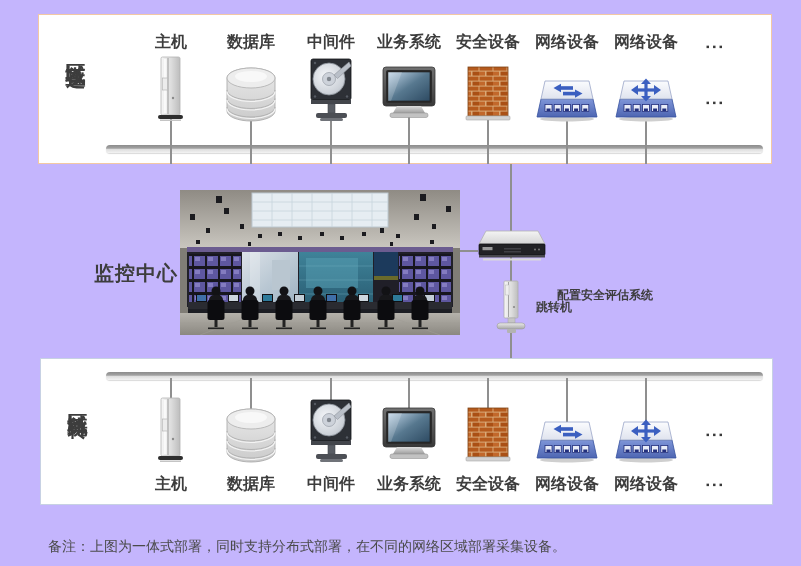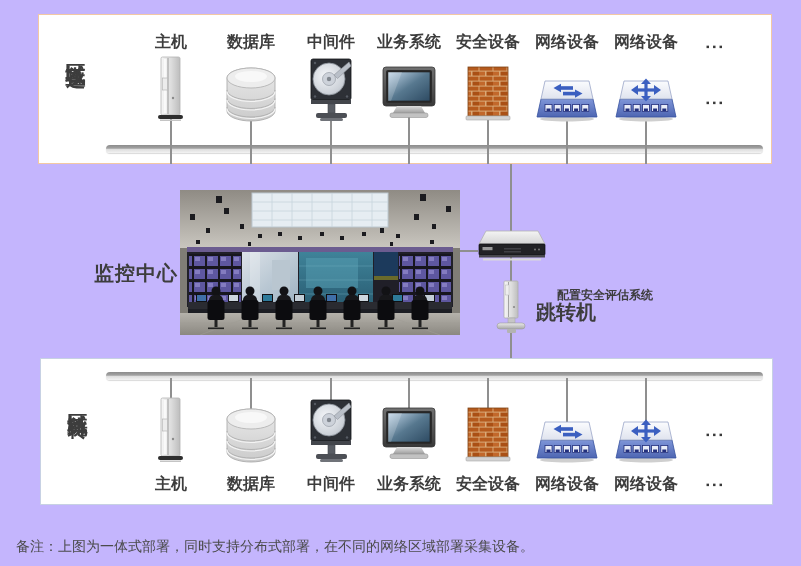--- a/index.html
+++ b/index.html
@@ -48,23 +48,23 @@
   .zone-jump .more-bottom{left:665px;top:120px;}
 
   
   .mon-label{position:absolute;left:84px;top:260px;font-size:20px;font-weight:700;letter-spacing:1px;margin-left:10px;}
   .photo{position:absolute;left:180px;top:190px;z-index:1;}
   .hline{position:absolute;left:459px;top:250px;width:19px;height:2px;background:#8f8f8f;}
   .vline{position:absolute;left:510px;top:152px;width:2px;height:220px;background:#8f8f8f;z-index:0;}
   .rack-icon{position:absolute;left:477px;top:229px;z-index:2;}
   .assess-label{position:absolute;left:557px;top:243px;font-size:12px;font-weight:700;white-space:nowrap;margin-top:44px;}
   .jump-host-icon{position:absolute;left:495px;top:280px;z-index:2;}
-  .jump-label{position:absolute;left:536px;top:299px;font-size:20px;font-weight:700;white-space:nowrap;}
-
-  .note{position:absolute;left:16px;top:538px;font-size:14px;color:#4b4b4b;white-space:nowrap;}
+  .jump-label{position:absolute;left:536px;top:299px;font-size:12px;font-weight:700;white-space:nowrap;}
+
+  .note{position:absolute;left:48px;top:538px;font-size:14px;color:#4b4b4b;white-space:nowrap;}
 </style>
 </head>
 <body>
 
 <div class="canvas">
 
   <svg class="defs" aria-hidden="true">
     <defs>
       <linearGradient id="g-host" x1="0" y1="0" x2="1" y2="0">
         <stop offset="0" stop-color="#f7f7f7"></stop>

